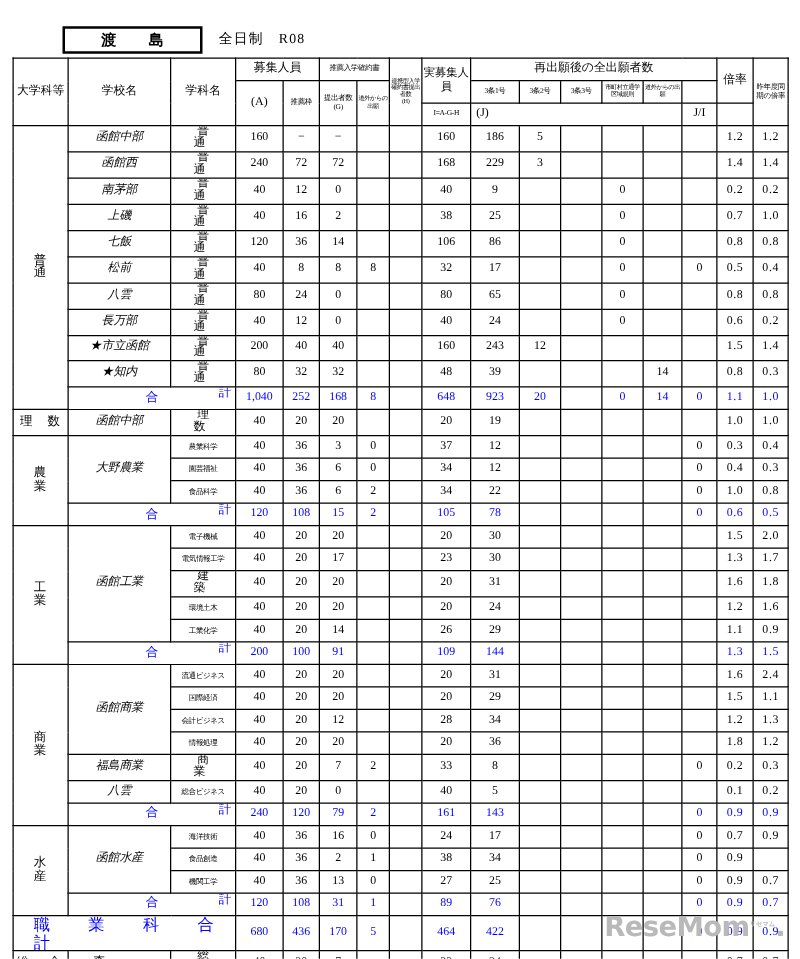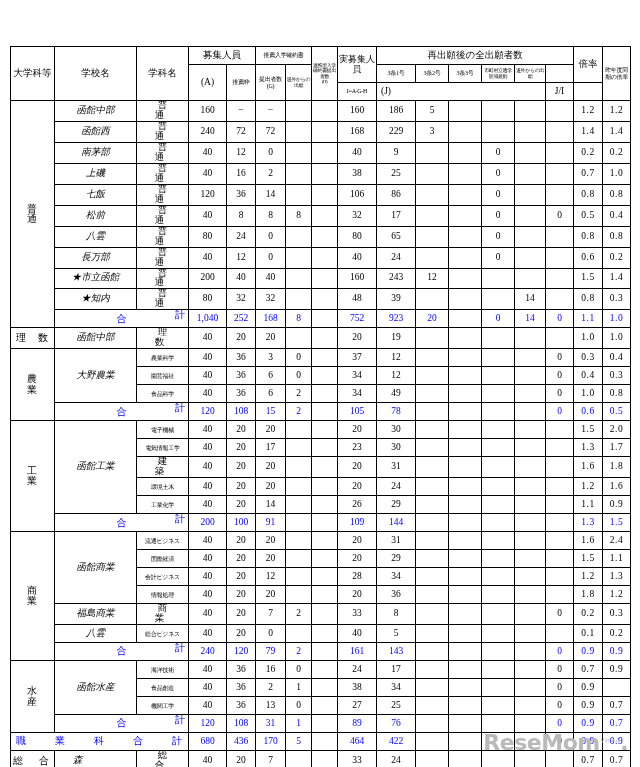--- a/index.html
+++ b/index.html
@@ -72,20 +72,24 @@
     font-family:"DejaVu Sans","Liberation Sans",sans-serif;
     font-size:22px;font-weight:bold;color:#b9b9b9;letter-spacing:-0.5px;
   }
   .logo sup{font-size:5px;vertical-align:super;letter-spacing:0;}
 </style>
 </head>
 <body>
 
 <div class="sheet">
 
+  <div class="topbar">
+    <div class="region-box">渡　島</div>
+    <div class="sys-label">全日制　R08</div>
+  </div>
 
   <table class="main">
     <colgroup>
       <col style="width:44px">
         <col style="width:82px">
         <col style="width:52px">
       <col style="width:38px">
         <col style="width:29px">
       <col style="width:30px">
         <col style="width:26px">
@@ -320,21 +324,21 @@
           <td class="ratio">0.8</td>
           <td class="ratio">0.3</td>
         </tr>
         <tr>
           <td class="sumlbl" colspan="2"><span>合</span><span class="r">計</span></td>
           <td class="num blue">1,040</td>
           <td class="num blue">252</td>
           <td class="num blue">168</td>
           <td class="num blue">8</td>
           <td class="slash"></td>
-          <td class="num blue">752</td>
+          <td class="num blue">648</td>
           <td class="num blue">923</td>
           <td class="num blue">20</td>
           <td class="slash"></td>
           <td class="num blue">0</td>
           <td class="num blue">14</td>
           <td class="num blue">0</td>
           <td class="ratio blue">1.1</td>
           <td class="ratio blue">1.0</td>
         </tr>
         <tr>
@@ -393,21 +397,21 @@
           <td class="ratio">0.3</td>
         </tr>
         <tr>
           <td class="name-sm">食品科学</td>
           <td class="num">40</td>
           <td class="num">36</td>
           <td class="num">6</td>
           <td class="num">2</td>
           <td class="slash"></td>
           <td class="num">34</td>
-          <td class="num">49</td>
+          <td class="num">22</td>
           <td class="slash"></td>
           <td class="slash"></td>
           <td class="slash"></td>
           <td class="slash"></td>
           <td class="num">0</td>
           <td class="ratio">1.0</td>
           <td class="ratio">0.8</td>
         </tr>
         <tr>
           <td class="sumlbl" colspan="2"><span>合</span><span class="r">計</span></td>
@@ -717,21 +721,21 @@
           <td class="num blue">76</td>
           <td class="slash"></td>
           <td class="slash"></td>
           <td class="slash"></td>
           <td class="slash"></td>
           <td class="num blue">0</td>
           <td class="ratio blue">0.9</td>
           <td class="ratio blue">0.7</td>
         </tr>
         <tr>
-          <td colspan="3" class="blue" style="font-size: 10px; letter-spacing: 1px; text-align: justify; text-align-last: justify; padding: 0px 5px;">職　　業　　科　　合　　計</td>
+          <td colspan="3" class="blue" style="font-size: 13px; letter-spacing: 1px; text-align: justify; text-align-last: justify; padding: 0px 16px;">職　　業　　科　　合　　計</td>
           <td class="num blue">680</td>
           <td class="num blue">436</td>
           <td class="num blue">170</td>
           <td class="num blue">5</td>
           <td class="slash"></td>
           <td class="num blue">464</td>
           <td class="num blue">422</td>
           <td class="slash"></td>
           <td class="slash"></td>
           <td class="slash"></td>

